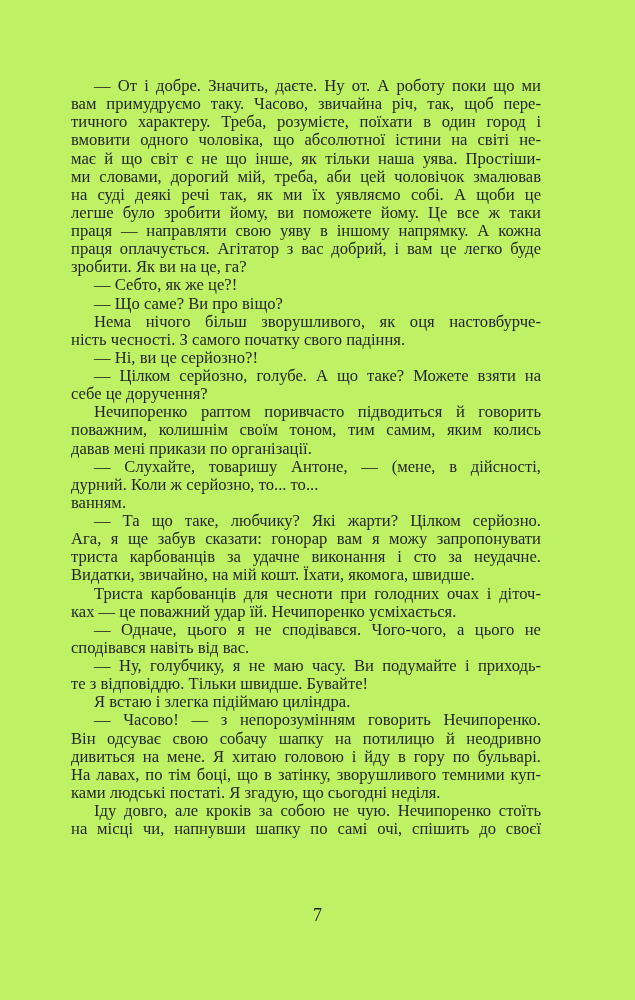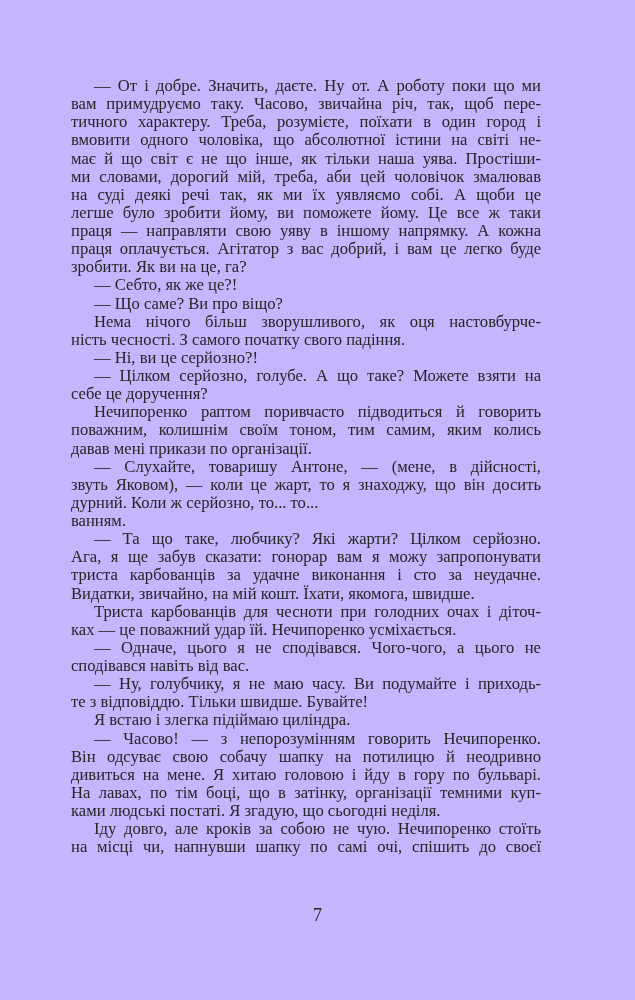--- a/index.html
+++ b/index.html
@@ -13,21 +13,21 @@
     position: relative;
     overflow: hidden;
     font-family: "Liberation Serif", "DejaVu Serif", serif;
     color: #262626;
   }
   .page {
     position: absolute;
     left: 0; top: 0;
     width: 635px;
     height: 1000px;
-    background: #c4b5fd;
+    background: #bef264;
   }
   .text-block {
     position: absolute;
     left: 71px;
     top: 77px;
     width: 470px;
   }
   .line {
     display: block;
     height: 18.14px;
@@ -90,21 +90,20 @@
         <span class="line indent">— Цілком серйозно, голубе. А що таке? Можете взяти на</span>
         <span class="line last">себе це доручення?</span>
       </div>
       <div>
         <span class="line indent">Нечипоренко раптом поривчасто підводиться й говорить</span>
         <span class="line">поважним, колишнім своїм тоном, тим самим, яким колись</span>
         <span class="line last">давав мені прикази по організації.</span>
       </div>
       <div>
         <span class="line indent">— Слухайте, товаришу Антоне, — (мене, в дійсності,</span>
-        <span class="line">звуть Яковом), — коли це жарт, то я знаходжу, що він досить</span>
         <span class="line last">дурний. Коли ж серйозно, то... то...</span>
       </div>
       <div>
         <span class="line last">ванням.</span>
       </div>
       <div>
         <span class="line indent">— Та що таке, любчику? Які жарти? Цілком серйозно.</span>
         <span class="line">Ага, я ще забув сказати: гонорар вам я можу запропонувати</span>
         <span class="line">триста карбованців за удачне виконання і сто за неудачне.</span>
         <span class="line last">Видатки, звичайно, на мій кошт. Їхати, якомога, швидше.</span>
@@ -121,21 +120,21 @@
         <span class="line indent">— Ну, голубчику, я не маю часу. Ви подумайте і приходь-</span>
         <span class="line last">те з відповіддю. Тільки швидше. Бувайте!</span>
       </div>
       <div>
         <span class="line indent last">Я встаю і злегка підіймаю циліндра.</span>
       </div>
       <div>
         <span class="line indent">— Часово! — з непорозумінням говорить Нечипоренко.</span>
         <span class="line">Він одсуває свою собачу шапку на потилицю й неодривно</span>
         <span class="line">дивиться на мене. Я хитаю головою і йду в гору по бульварі.</span>
-        <span class="line">На лавах, по тім боці, що в затінку, організації темними куп-</span>
+        <span class="line">На лавах, по тім боці, що в затінку, зворушливого темними куп-</span>
         <span class="line last">ками людські постаті. Я згадую, що сьогодні неділя.</span>
       </div>
       <div>
         <span class="line indent">Іду довго, але кроків за собою не чую. Нечипоренко стоїть</span>
         <span class="line">на місці чи, напнувши шапку по самі очі, спішить до своєї</span>
       </div>
     </div>
   <div class="page-number">7</div>
 </div>
 

